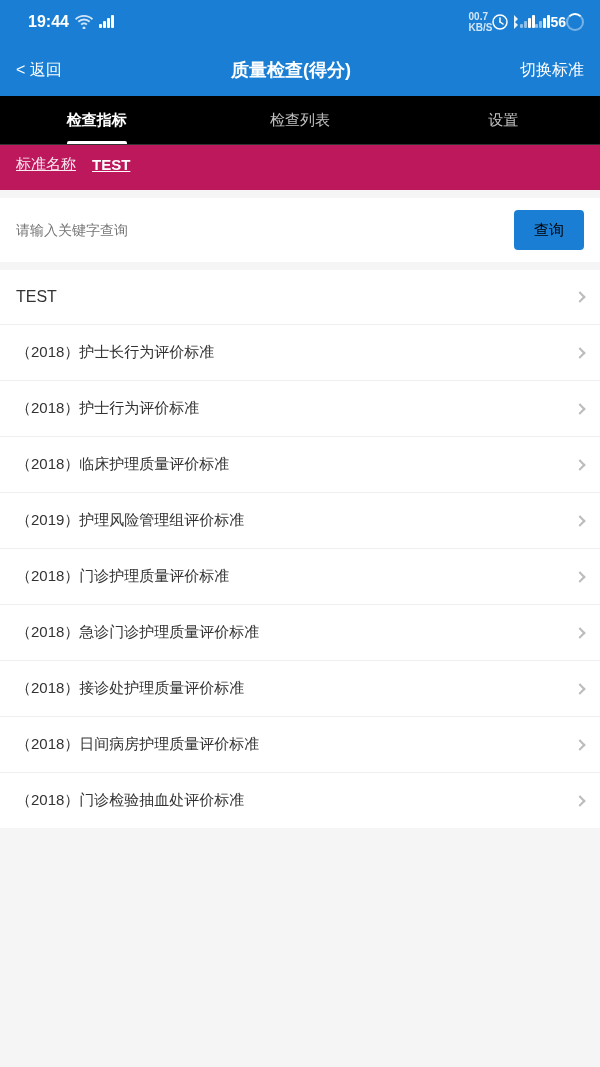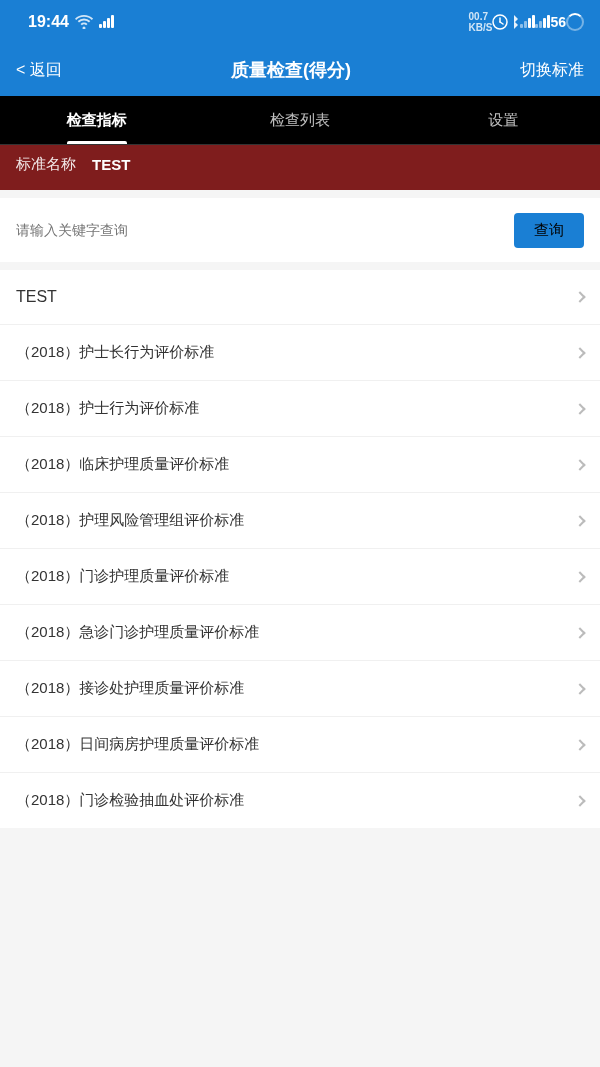--- a/index.html
+++ b/index.html
@@ -73,37 +73,37 @@
       left: 50%;
       transform: translateX(-50%);
       width: 60px;
       height: 3px;
       background: white;
       border-radius: 2px 2px 0 0;
     }
 
     
     .standard-row {
-      background: #7f1d1d;
+      background: #be185d;
       padding: 10px 16px 16px;
       display: flex;
       align-items: center;
       gap: 16px;
       color: white;
+      text-decoration: underline;
     }
     .standard-label { font-size: 15px; opacity: 0.9; }
     .standard-value { font-size: 15px; font-weight: 600; }
 
     
     .search-area {
       background: white;
       padding: 12px 16px;
       display: flex;
       gap: 28px;
-      align-items: center;
       margin-top: 8px;
     }
     .search-input {
       flex: 1;
       height: 40px;
       border: none;
       outline: none;
       font-size: 14px;
       color: #999;
       background: transparent;
@@ -236,21 +236,21 @@
     <span class="list-item-text">（2018）护士行为评价标准</span>
     <div class="chevron-icon"></div>
   </div>
 
   <div class="list-item">
     <span class="list-item-text">（2018）临床护理质量评价标准</span>
     <div class="chevron-icon"></div>
   </div>
 
   <div class="list-item">
-    <span class="list-item-text">（2018）护理风险管理组评价标准</span>
+    <span class="list-item-text">（2019）护理风险管理组评价标准</span>
     <div class="chevron-icon"></div>
   </div>
 
   <div class="list-item">
     <span class="list-item-text">（2018）门诊护理质量评价标准</span>
     <div class="chevron-icon"></div>
   </div>
 
   <div class="list-item">
     <span class="list-item-text">（2018）急诊门诊护理质量评价标准</span>

